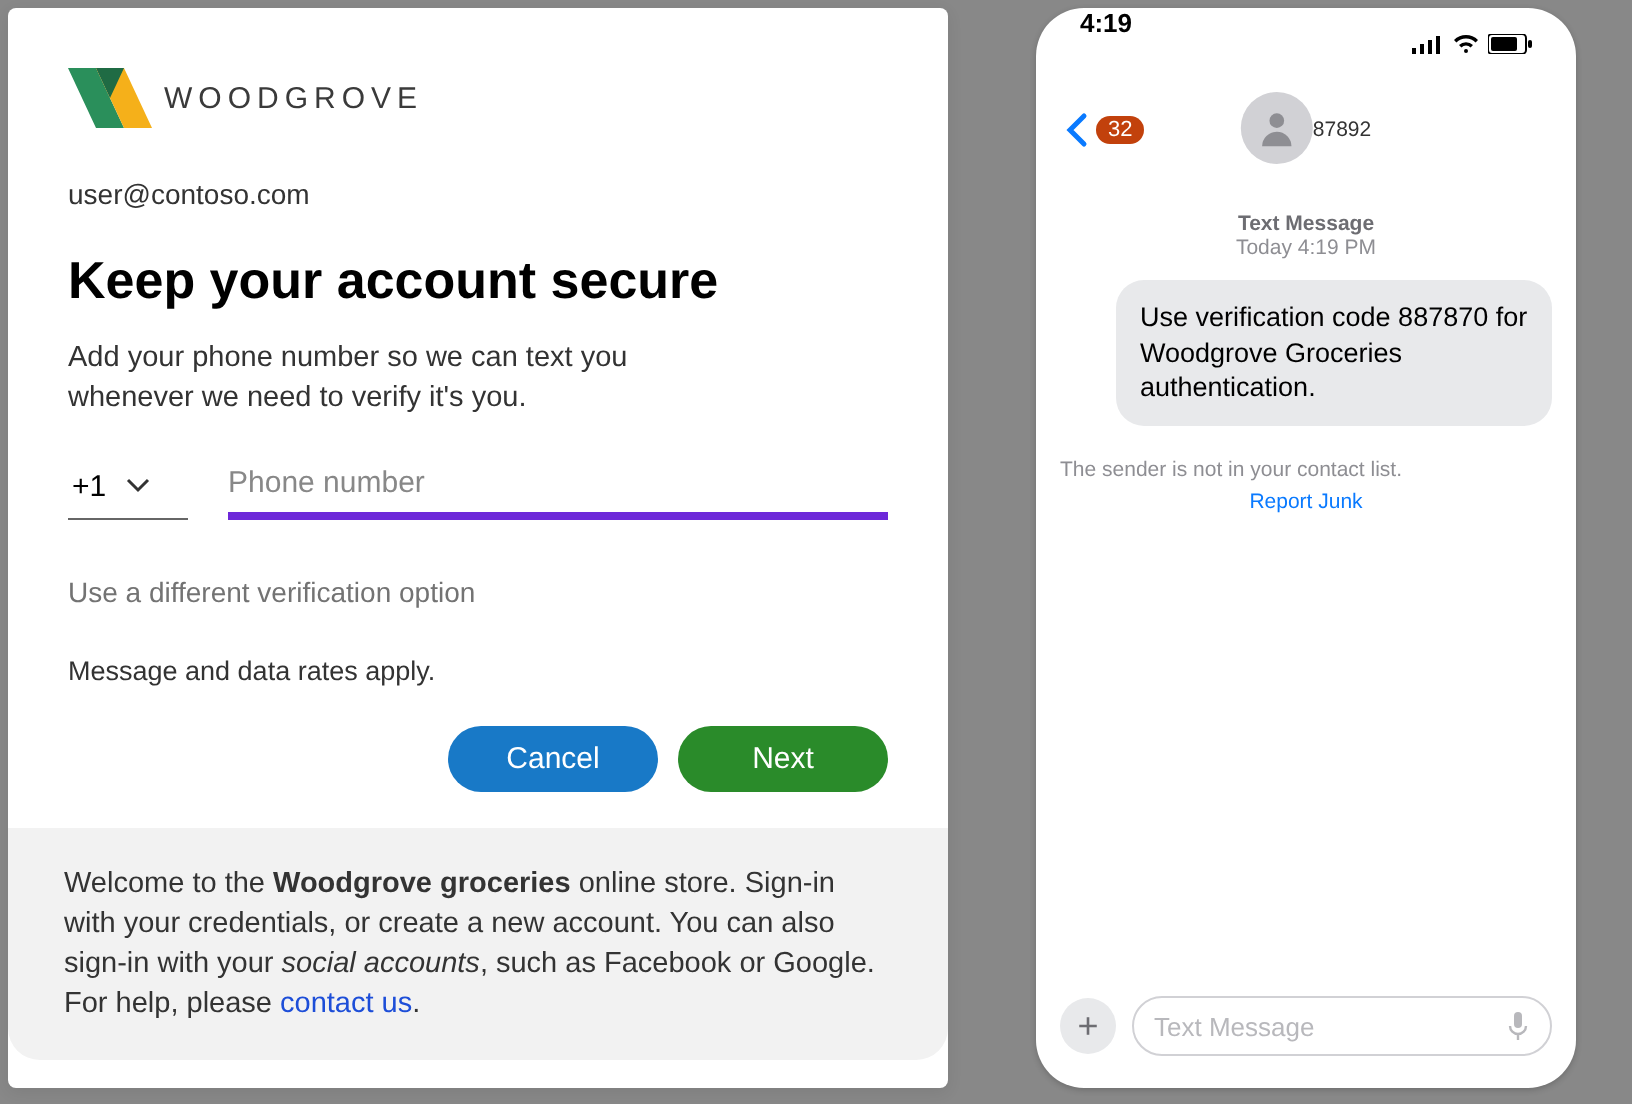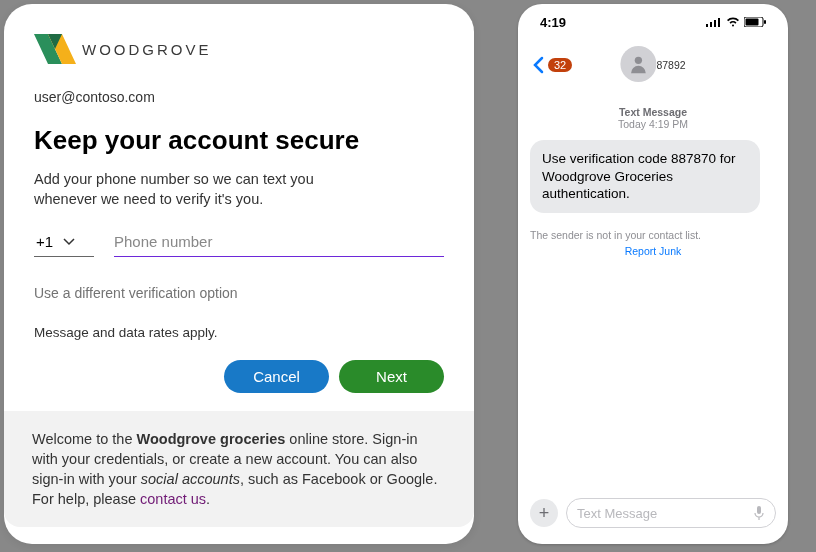--- a/index.html
+++ b/index.html
@@ -1,59 +1,59 @@
 <!DOCTYPE html>
 <html><head>
 <meta charset="utf-8">
 <style>
 * { box-sizing: border-box; margin: 0; padding: 0; }
 body { font-family: Segoe UI, Arial, sans-serif; background: #888; width: 816px; height: 552px; overflow: hidden; }
 
 .container { display: flex; gap: 40px; padding: 0; }
 
 
-.card { width: 470px; height: 540px; background: #fff; border-radius: 28px; padding: 30px 30px 20px 30px; margin: 4px 0 0 4px; box-shadow: 0 2px 8px rgba(0,0,0,.08); display: flex; flex-direction: column; }
+.card { width: 470px; height: 540px; background: #fff; border-radius: 4px; padding: 30px 30px 20px 30px; margin: 4px 0 0 4px; box-shadow: 0 2px 8px rgba(0,0,0,.08); display: flex; flex-direction: column; }
 .logo { display: flex; align-items: center; gap: 2px; margin-bottom: 25px; }
 .logo svg { width: 42px; height: 30px; }
 .logo-text { font-size: 15px; letter-spacing: 3px; color: #3a3a3a; font-weight: 500; margin-left: 4px; }
 .email { font-size: 14px; color: #333; margin-bottom: 20px; }
 .title { font-size: 26px; font-weight: 700; margin-bottom: 14px; }
 .desc { font-size: 14.5px; color: #333; line-height: 1.35; margin-bottom: 22px; max-width: 320px; }
 .phone-row { display: flex; gap: 20px; margin-bottom: 28px; }
 .cc { display: flex; align-items: center; gap: 10px; border-bottom: 1px solid #666; padding: 2px 4px 6px 2px; font-size: 15px; min-width: 60px; cursor: pointer; }
 .cc svg { width: 12px; height: 12px; }
-.phone-input { border: none; border-bottom: 1px solid #6d28d9; font-size: 15px; padding: 2px 0 6px 0; flex: 1; outline: none; }
+.phone-input { border: none; border-bottom: 4px solid #6d28d9; font-size: 15px; padding: 2px 0 6px 0; flex: 1; outline: none; }
 .phone-input::placeholder { color: #888; }
 .alt-link { color: #737373; font-size: 14px; margin-bottom: 24px; cursor: pointer; }
 .rates { font-size: 13.5px; color: #333; margin-bottom: 20px; }
 .btn-row { display: flex; justify-content: flex-end; gap: 10px; margin-bottom: 18px; }
 .btn { border: none; border-radius: 18px; padding: 8px 0; width: 105px; font-size: 15px; color: #fff; cursor: pointer; }
 .btn-secondary { background: #1879c7; }
 .btn-primary { background: #2a8b2a; }
 .welcome { background: #f2f2f2; margin: 0 -30px -20px -30px; padding: 18px 28px; border-radius: 0 0 16px 16px; font-size: 14.5px; line-height: 1.38; color: #333; }
 .welcome b { font-weight: 700; }
 .welcome i { font-style: italic; }
-.welcome .contact { color: #701a75; cursor: pointer; }
+.welcome .contact { color: #1d4ed8; cursor: pointer; }
 
 
 .phone { width: 270px; height: 540px; background: #fff; border-radius: 24px; margin-top: 4px; margin-left: 4px; overflow: hidden; display: flex; flex-direction: column; box-shadow: 0 1px 3px rgba(0,0,0,.2); }
-.status-bar { height: 36px; display: flex; justify-content: space-between; align-items: center; padding: 0 22px; font-size: 13px; font-weight: 600; gap: 15px; }
+.status-bar { height: 36px; display: flex; justify-content: space-between; padding: 0 22px; font-size: 13px; font-weight: 600; gap: 15px; }
 .status-icons { display: flex; gap: 4px; align-items: center; }
 .nav-bar { height: 50px; display: flex; align-items: center; padding: 0 14px; position: relative; }
 .back { display: flex; align-items: center; color: #0a7aff; cursor: pointer; }
 .back svg { width: 14px; height: 18px; }
 .badge { background: #c2410c; color: #fff; border-radius: 10px; font-size: 11px; padding: 1px 6px; margin-left: 2px; }
 .avatar-wrap { position: absolute; left: 50%; transform: translateX(-50%); display: flex; flex-direction: row; align-items: center; }
 .avatar { width: 36px; height: 36px; border-radius: 50%; background: #d1d1d5; display: flex; align-items: center; justify-content: center; margin-bottom: 2px; }
 .avatar svg { width: 22px; height: 22px; fill: #8e8e93; }
 .sender { font-size: 10.5px; color: #333; }
 .msg-area { flex: 1; padding: 8px 12px; }
 .ts { text-align: center; font-size: 10.5px; color: #8e8e93; margin: 8px 0 10px; }
 .ts b { color: #6d6d72; font-weight: 600; }
-.bubble { background: #e8e9eb; border-radius: 14px; padding: 10px 12px; font-size: 13.5px; line-height: 1.3; max-width: 230px; }
+.bubble { background: #e8e9eb; border-radius: 14px; padding: 10px 12px; font-size: 13.5px; line-height: 1.3; max-width: 230px; margin-left: 28px; }
 .notice { text-align: left; font-size: 10.5px; color: #8e8e93; margin-top: 16px; }
 .report { text-align: center; font-size: 10.5px; color: #0a7aff; margin-top: 4px; cursor: pointer; }
 .input-bar { display: flex; align-items: center; gap: 8px; padding: 10px 12px 16px; }
 .plus { width: 28px; height: 28px; border-radius: 50%; background: #e8e9eb; display: flex; align-items: center; justify-content: center; font-size: 18px; color: #6d6d72; cursor: pointer; }
 .msg-input { flex: 1; border: 1px solid #d1d1d5; border-radius: 16px; padding: 6px 10px; font-size: 13px; display: flex; align-items: center; justify-content: space-between; }
 .msg-input span { color: #b8b8bc; }
 .mic { color: #b8b8bc; }
 </style>
 </head>
 <body>

